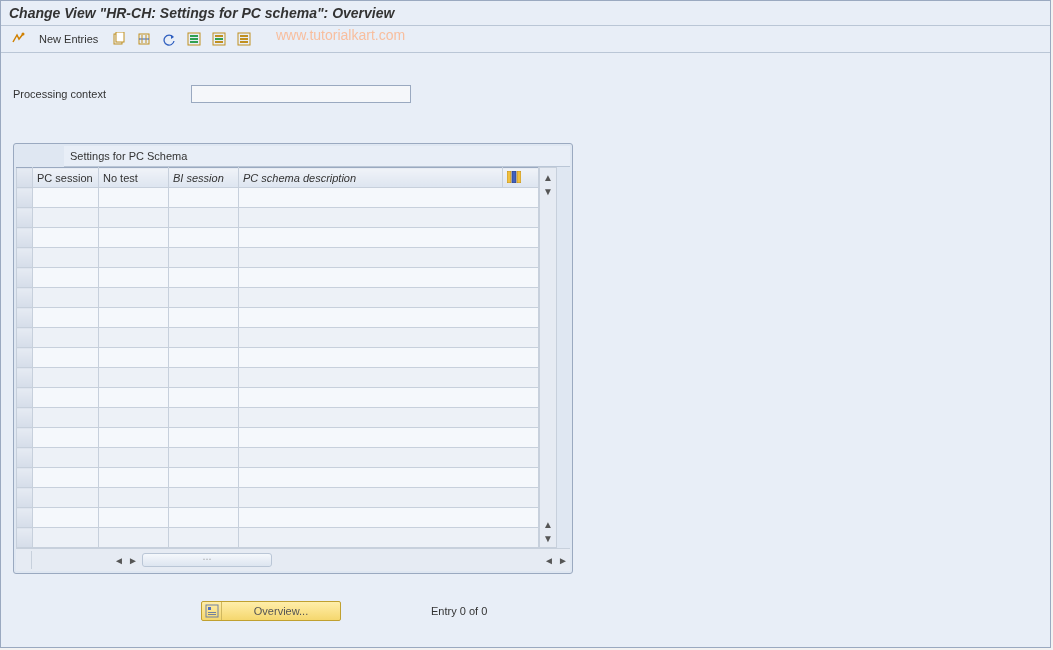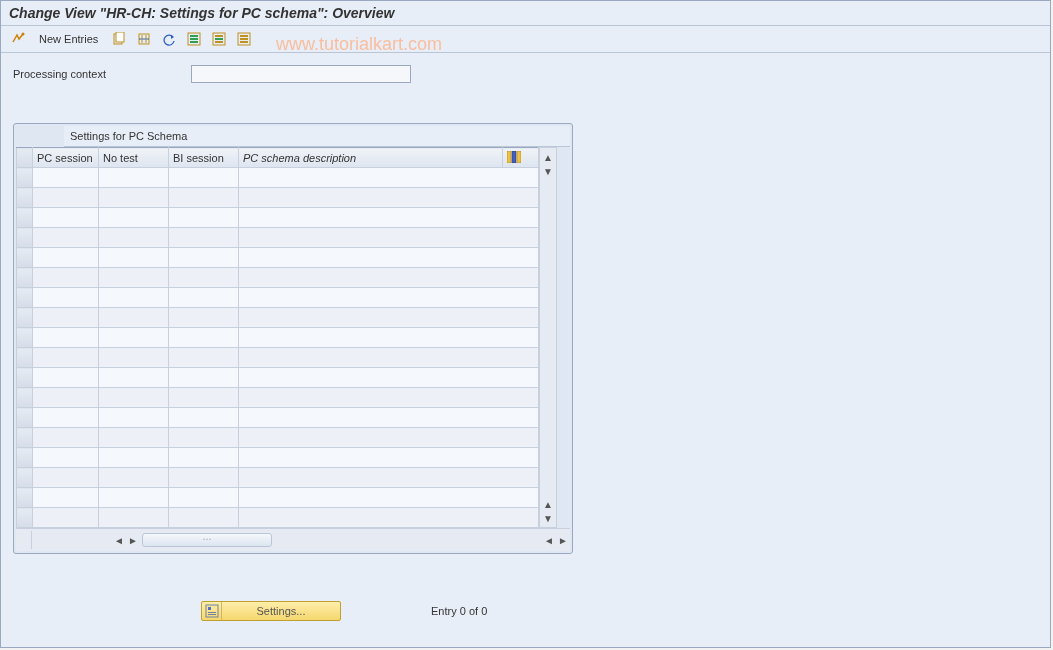--- a/index.html
+++ b/index.html
@@ -51,37 +51,38 @@
     padding: 2px 6px;
     border: 1px solid transparent;
     border-radius: 3px;
     cursor: pointer;
     font-size: 11px;
     color: #333;
   }
   .watermark {
     position: absolute;
     left: 275px;
-    top: 8px;
-    font-size: 18px;
+    top: 1px;
+    font-size: 14px;
     color: rgba(255,170,120,0.7);
     font-weight: normal;
     pointer-events: none;
   }
   .content {
     padding: 12px;
     background: #e8eef7;
     height: calc(100% - 56px);
     position: relative;
   }
   .form-row {
     display: flex;
     align-items: center;
     gap: 8px;
     margin-bottom: 40px;
+    margin-top: 20px;
   }
   .form-label { width: 170px; color: #333; }
   .form-input {
     width: 220px;
     height: 18px;
     background: #f5f7fa;
     border: 1px solid #9aa9c0;
     padding: 1px 4px;
     font-size: 11px;
   }
@@ -120,21 +121,21 @@
     border-top: 1px solid #9aa9c0;
   }
   .grid td { background: #f5f8fc; }
   .grid tr:nth-child(even) td { background: #edf1f7; }
   .rowsel {
     width: 16px;
     background: linear-gradient(#e6ebf3,#d5dde9) !important;
   }
   .col-pc { width: 66px; }
   .col-notest { width: 70px; }
-  .col-bi { width: 70px; }
+  .col-bi { width: 70px; font-style: italic; }
   .col-desc { width: 264px; font-style: italic; }
   .col-btn { width: 36px; text-align:center; }
   .config-icon {
     display: inline-flex;
     width: 14px; height: 12px;
   }
   .vscroll {
     width: 18px;
     background: #e6ebf3;
     border: 1px solid #c7d0dc;
@@ -437,19 +438,19 @@
     <div class="footer-row">
       <div class="position-btn">
         <span class="icon">
           <svg width="14" height="14">
               <rect x="1" y="1" width="12" height="12" fill="none" stroke="#7080a0"></rect>
               <rect x="3" y="3" width="3" height="3" fill="#5070c0"></rect>
               <rect x="3" y="8" width="8" height="1" fill="#7080a0"></rect>
               <rect x="3" y="10" width="8" height="1" fill="#7080a0"></rect>
             </svg>
         </span>
-        <span class="lbl">Settings...</span>
+        <span class="lbl">Overview...</span>
       </div>
       <span class="entry-status">Entry 0 of 0</span>
     </div>
 
   </div>
 </div>
 
 </body></html>

